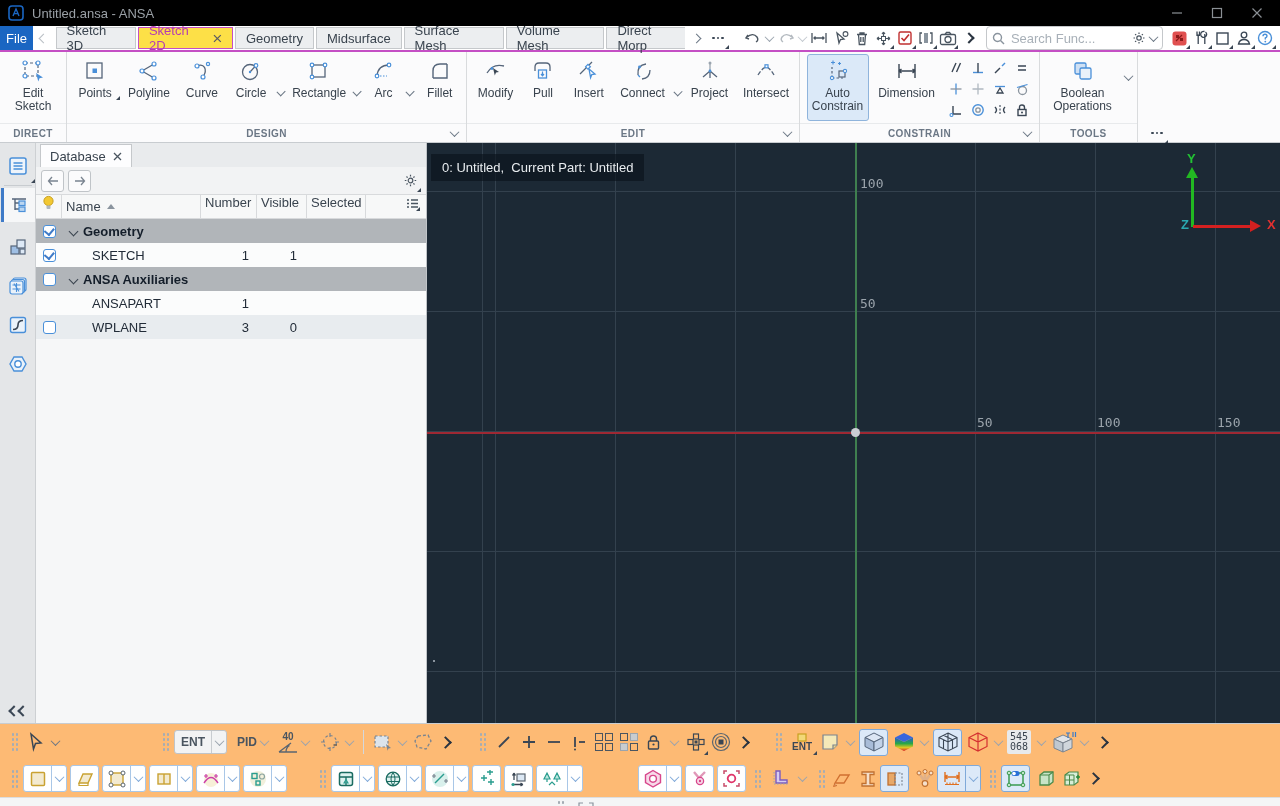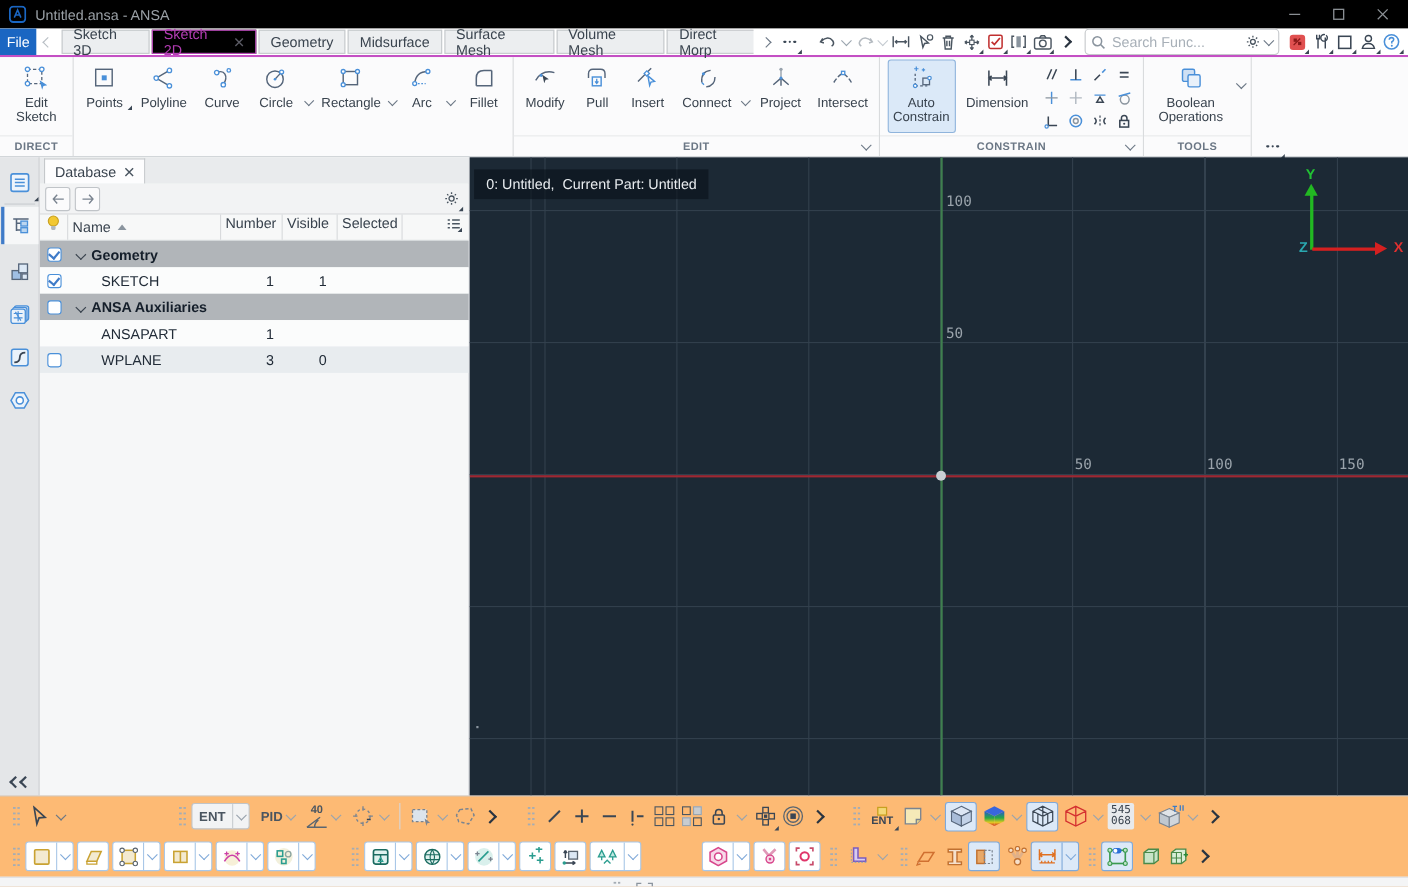--- a/index.html
+++ b/index.html
@@ -8,21 +8,21 @@
   
   .titlebar{height:26px;display:flex;align-items:center;padding:0 8px;background:#000000;}
   .logo{width:16px;height:16px;margin-right:8px}
   .wtitle{font-size:13px;color:#9aa0a6;flex:1}
   .winctl{display:flex;gap:26px;margin-right:8px;color:#8a8f94}
   .winbtn{width:14px;height:14px;display:flex;align-items:center;justify-content:center;cursor:default}
   
   .menubar{height:24px;display:flex;align-items:center;background:#fff;border-bottom:2px solid #c44fc4;padding-right:4px}
   .filebtn{width:34px;height:24px;background:#1a66c2;color:#fff;font-size:13px;display:flex;align-items:center;justify-content:center}
   .tab{height:22px;margin:0 1px;padding:0 10px;background:#eceef0;border:1px solid #c5c8cb;display:flex;align-items:center;font-size:13px;color:#39434e;box-sizing:border-box}
-  .tab.active{background:#000000;border:1px solid #c44fc4;color:#b43cb4;gap:6px}
+  .tab.active{background:#fde047;border:1px solid #c44fc4;color:#b43cb4;gap:6px}
   .chev{width:6px;height:6px;border-right:1.6px solid #6b7785;border-bottom:1.6px solid #6b7785;display:inline-block}
   .cv-d{transform:rotate(45deg) translate(-1px,-1px)}
   .cv-r{transform:rotate(-45deg)}
   .cv-l{transform:rotate(135deg)}
   .mico{width:22px;height:22px;display:flex;align-items:center;justify-content:center;position:relative;color:#4a5560}
   .cm{position:relative}
   .cm::after{content:"";position:absolute;right:0px;bottom:0px;border-left:4px solid transparent;border-bottom:4px solid #3a4654}
   .dots3{display:flex;gap:2px}
   .dots3 i{width:2.5px;height:2.5px;background:#3a4654;border-radius:50%}
   .search{width:165px;height:22px;border:1px solid #c5c8cb;border-radius:4px;display:flex;align-items:center;padding:0 5px;gap:4px;margin:0 6px}
@@ -355,20 +355,24 @@
         </div>
         <span class="rchev chev cv-d"></span>
         <div class="rb" style="width:42px">
           <svg width="26" height="26" viewBox="0 0 26 26">
               <path d="M6 20 V13 Q6 6 13 6 H20" fill="none" stroke="#55657a" stroke-width="1.4"></path>
               <path d="M20 6 V20 H6" fill="none" stroke="#55657a" stroke-width="1.4"></path>
             </svg>
           <span class="lbl">Fillet</span>
         </div>
       </div>
+      <div class="gfoot">
+          <span>DESIGN</span>
+          <span class="chev cv-d"></span>
+        </div>
     </div>
 
     <div class="rgroup" style="width:333px">
       <div class="rrow">
         <div class="rb" style="width:48px">
           <svg width="26" height="26" viewBox="0 0 26 26">
               <path d="M4 15 Q10 5 21 8" fill="none" stroke="#55657a" stroke-width="1.3"></path>
               <circle cx="9" cy="10.5" r="1.4" fill="#4a90d9"></circle>
               <path d="M10 10 L16 14 L13 14.6 L11.8 17.6 Z" fill="#3a4654"></path>
             </svg>

